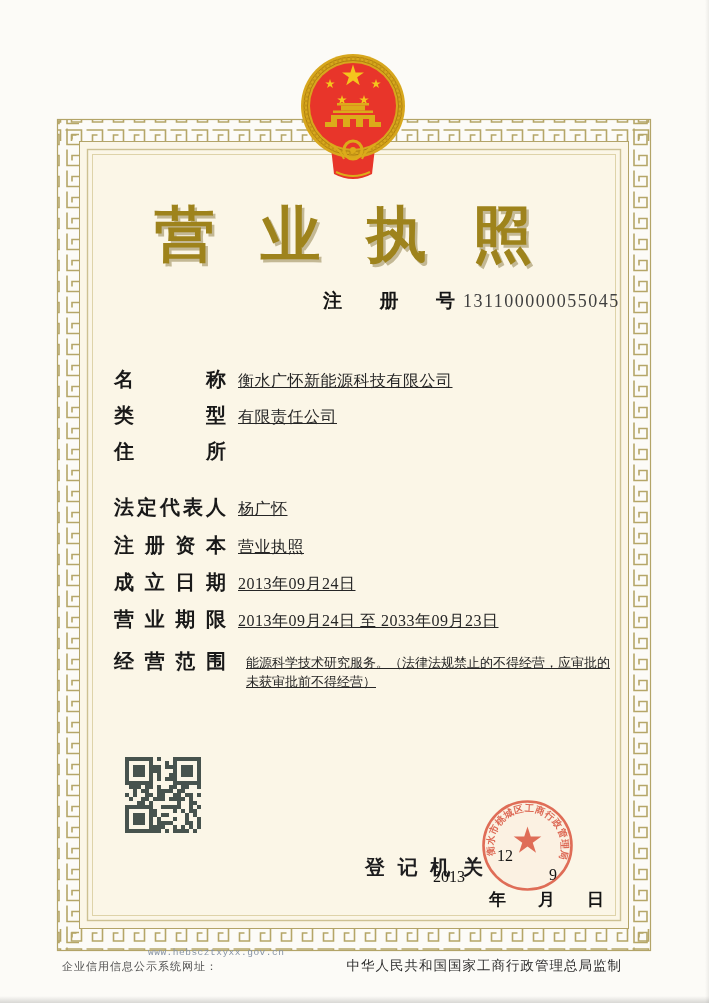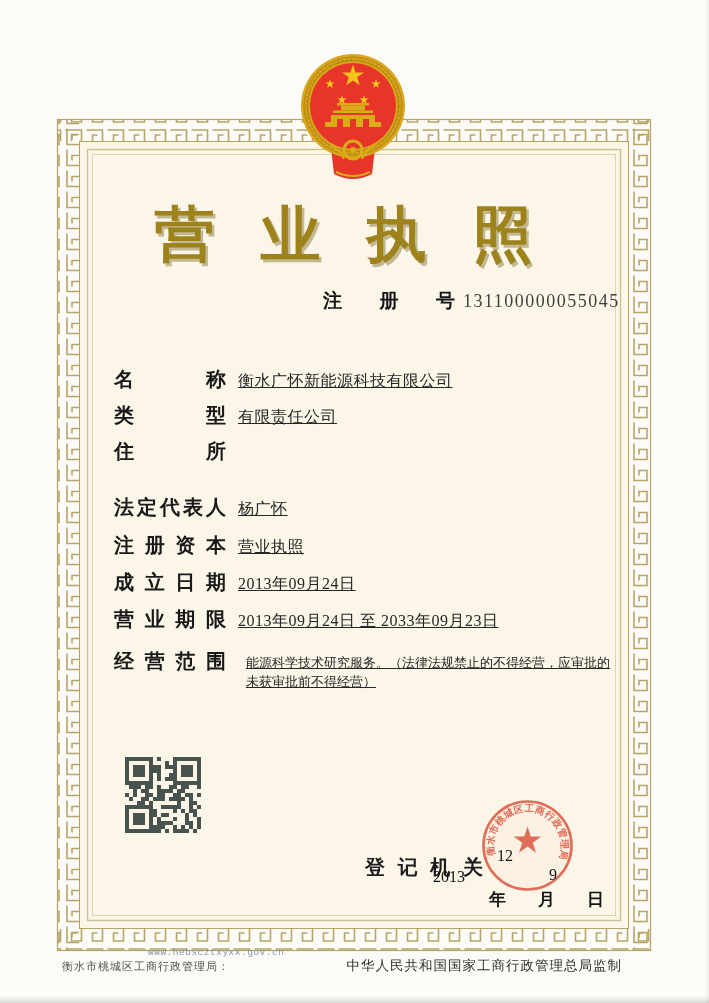--- a/index.html
+++ b/index.html
@@ -331,17 +331,17 @@
   </div>
 
 <span class="date-part" style="left:433px;top:868px;">2013</span>
 <span class="date-part" style="left:497px;top:847px;">12</span>
 <span class="date-part" style="left:549px;top:866px;">9</span>
 <span class="date-unit" style="left:489px;top:888px;">年</span>
 <span class="date-unit" style="left:538px;top:888px;">月</span>
 <span class="date-unit" style="left:587px;top:888px;">日</span>
 
 <div class="abs url-stamp">www.hebscztxyxx.gov.cn</div>
-<div class="abs footer-left">衡水市桃城区工商行政管理局：</div>
+<div class="abs footer-left">企业信用信息公示系统网址：</div>
 <div class="abs footer-right">中华人民共和国国家工商行政管理总局监制</div>
 
 <div class="abs scan-edge-bottom"></div>
 <div class="abs scan-edge-right"></div>
 
 </body></html>

